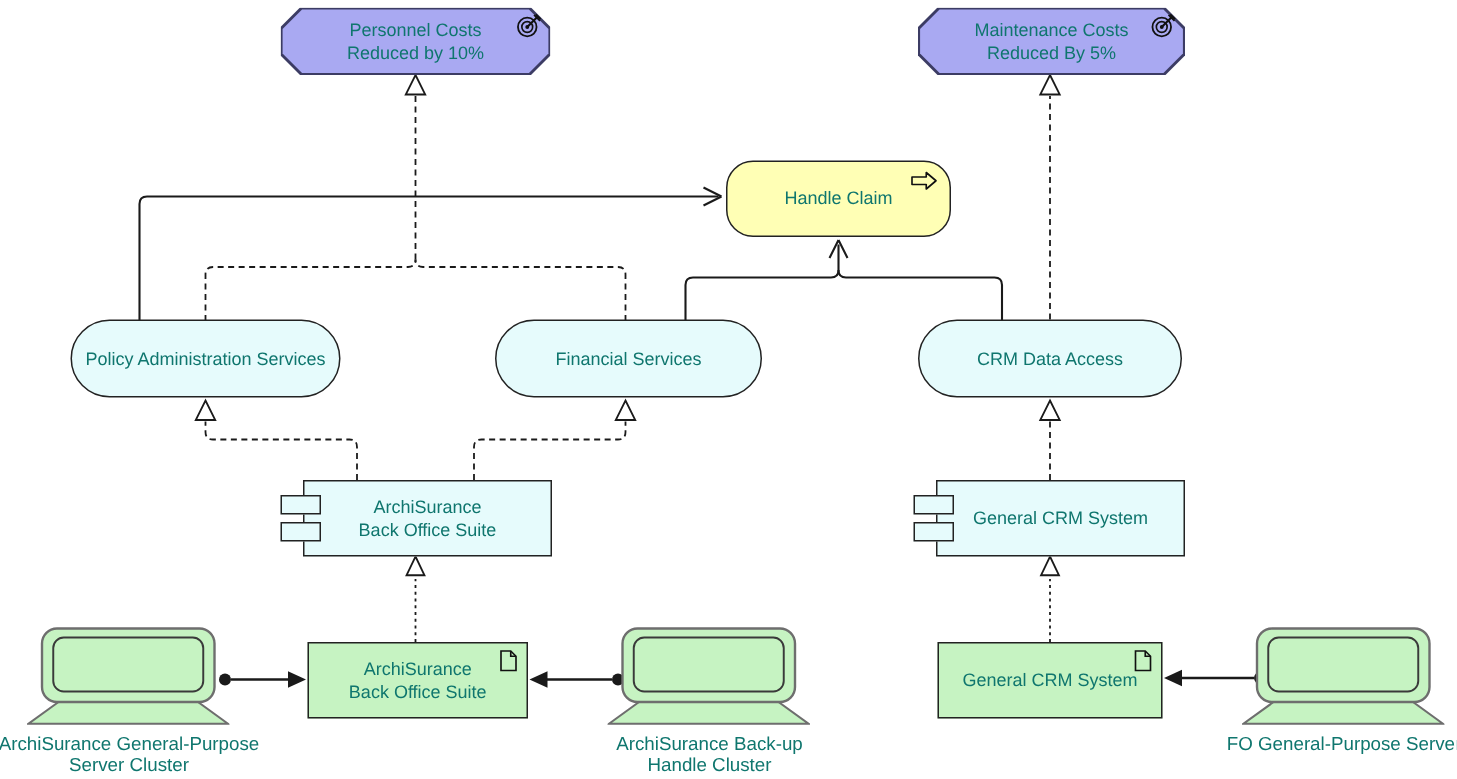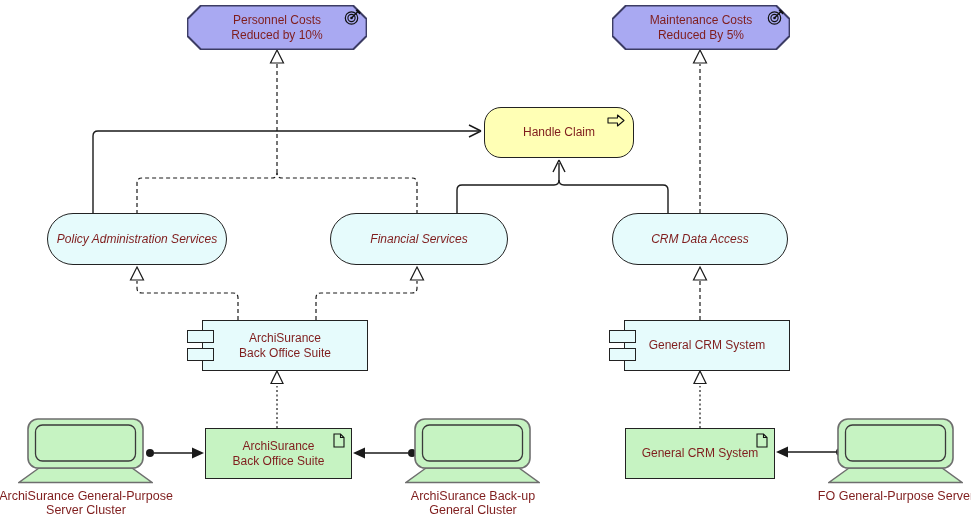--- a/index.html
+++ b/index.html
@@ -1,36 +1,36 @@
 <!DOCTYPE html>
 <html style="--goal-fill: #a9a9f2; --goal-border: #3c3c64; --process-fill: #ffffb5; --app-fill: #e6fbfc; --tech-fill: #c6f3c2; --device-border: #6e6e6e; --device-inner-border: #3a3a3a; --line: #1a1a1a;"><head>
 <meta charset="utf-8">
 <style>
   html,body{margin:0;padding:0;background:#ffffff;}
   .canvas{position:relative;width:971px;height:519px;background:#ffffff;overflow:hidden;
-          font-family:"Liberation Sans", sans-serif;color:#7f1d1d;}
+          font-family:"Liberation Sans", sans-serif;color:#0f766e;}
   .canvas *{box-sizing:border-box;}
   svg.connectors{position:absolute;left:0;top:0;}
   .solid{fill:none;stroke:var(--line);stroke-width:1.4;}
   .thick{fill:none;stroke:var(--line);stroke-width:1.6;}
   .dash{fill:none;stroke:var(--line);stroke-width:1.2;stroke-dasharray:4 3;}
   .dot{fill:none;stroke:var(--line);stroke-width:1.2;stroke-dasharray:2 2.5;}
   .tri{fill:#ffffff;stroke:var(--line);stroke-width:1.2;}
   .filled{fill:var(--line);stroke:none;}
   .node{position:absolute;}
   .label{white-space:pre-line;text-align:center;font-size:12px;line-height:1.25;}
   .center{position:absolute;inset:0;display:flex;align-items:center;justify-content:center;}
   
   .oct{position:absolute;clip-path:polygon(13px 0,calc(100% - 13px) 0,100% 13px,100% calc(100% - 13px),calc(100% - 13px) 100%,13px 100%,0 calc(100% - 13px),0 13px);}
   .oct-border{inset:0;background:var(--goal-border);}
   .oct-fill{inset:1.4px;background:var(--goal-fill);}
   
   .process{background:var(--process-fill);border:1.4px solid #222;border-radius:17px;}
   
-  .service{background:var(--app-fill);border:1.3px solid #222;border-radius:26px;font-style:italic;}
+  .service{background:var(--app-fill);border:1.3px solid #222;border-radius:26px;}
   
   .component{background:var(--app-fill);border:1.3px solid #222;}
   .tab{position:absolute;left:-16px;width:27px;height:13px;background:var(--app-fill);border:1.3px solid #222;}
   
   .artifact{background:var(--tech-fill);border:1.3px solid #222;}
   .corner-icon{position:absolute;}
   .dev-label{position:absolute;top:71px;left:-42px;width:220px;text-align:center;
              font-size:12.5px;line-height:1.15;white-space:pre-line;}
   .dev-shape{display:block;}
 </style>
@@ -134,21 +134,21 @@
       </div>
     <svg class="corner-icon" style="right:6px;top:4px;" width="17" height="17" viewBox="0 0 17 17">
       <circle cx="7.5" cy="9" r="6.2" fill="none" stroke="#111" stroke-width="1.2"></circle>
       <circle cx="7.5" cy="9" r="3.6" fill="none" stroke="#111" stroke-width="1.1"></circle>
       <circle cx="7.5" cy="9" r="1.3" fill="#111"></circle>
       <path d="M7.5 9 L14.2 2.3" stroke="#111" stroke-width="1.4" fill="none"></path>
       <path d="M12 1 l4 4 M13.2 0.6 l3.2 3.2" stroke="#111" stroke-width="1.1" fill="none"></path>
     </svg>
   </div>
 
-  <div class="node process" style="left:484px;top:107px;width:150px;height:51px;">
+  <div class="node process" style="left:484px;top:107px;width:150px;height:51px;border-radius:18px;">
     <div class="center">
         <span class="label">Handle Claim</span>
       </div>
     <svg class="corner-icon" style="right:8px;top:6px;" width="18" height="13" viewBox="0 0 18 13">
       <path d="M1 4 h9.5 V1 L17 6.5 L10.5 12 V9 H1 Z" fill="none" stroke="#111" stroke-width="1.1" stroke-linejoin="round"></path>
     </svg>
   </div>
 
   <div class="node service" style="left:47px;top:213px;width:180px;height:52px;">
     <div class="center">
@@ -216,21 +216,21 @@
 Server Cluster</div>
   </div>
 
   <div class="node" style="left:405px;top:418px;width:135px;height:100px;">
     <svg class="dev-shape" width="135" height="66" viewBox="0 0 135 66">
       <path d="M21 50 L1 64.5 H134 L114 50 Z" fill="var(--tech-fill)" stroke="var(--device-border)" stroke-width="1.4"></path>
       <rect x="10" y="1" width="115" height="49" rx="10" fill="var(--tech-fill)" stroke="var(--device-border)" stroke-width="1.6"></rect>
       <rect x="17.5" y="7" width="100" height="36" rx="7" fill="none" stroke="var(--device-inner-border)" stroke-width="1.3"></rect>
     </svg>
     <div class="dev-label">ArchiSurance Back-up
-General Cluster</div>
+Handle Cluster</div>
   </div>
 
   <div class="node" style="left:828px;top:418px;width:135px;height:100px;">
     <svg class="dev-shape" width="135" height="66" viewBox="0 0 135 66">
       <path d="M21 50 L1 64.5 H134 L114 50 Z" fill="var(--tech-fill)" stroke="var(--device-border)" stroke-width="1.4"></path>
       <rect x="10" y="1" width="115" height="49" rx="10" fill="var(--tech-fill)" stroke="var(--device-border)" stroke-width="1.6"></rect>
       <rect x="17.5" y="7" width="100" height="36" rx="7" fill="none" stroke="var(--device-inner-border)" stroke-width="1.3"></rect>
     </svg>
     <div class="dev-label">FO General-Purpose Server</div>
   </div>

